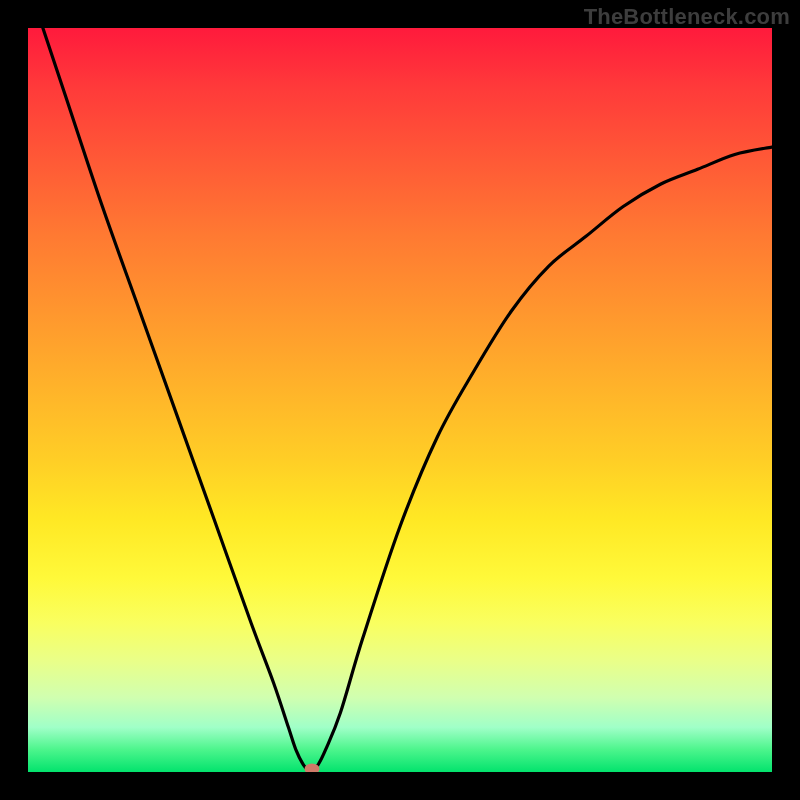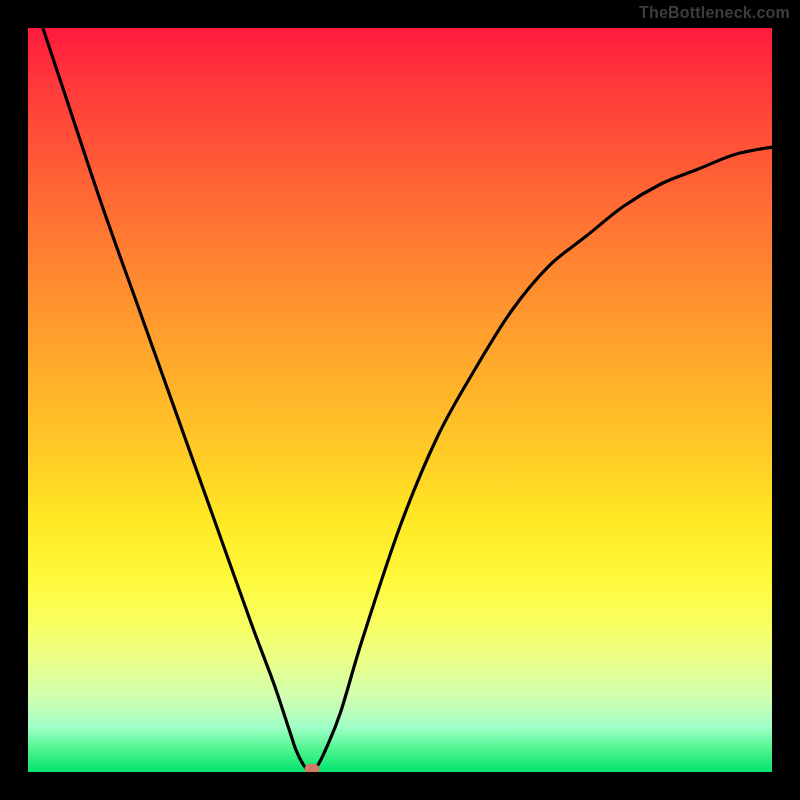--- a/index.html
+++ b/index.html
@@ -50,21 +50,21 @@
       #a0ffc8 94%,
       #4cf58c 97%,
       #03e36d 100%
     );
   }
   .watermark {
     position: absolute;
     top: 4px;
     right: 10px;
     color: #3d3d3d;
-    font-size: 16px;
+    font-size: 22px;
     font-weight: 600;
     letter-spacing: 0.2px;
     z-index: 5;
     user-select: none;
   }
   svg.curve {
     position: absolute;
     left: 0;
     top: 0;
     width: 100%;

